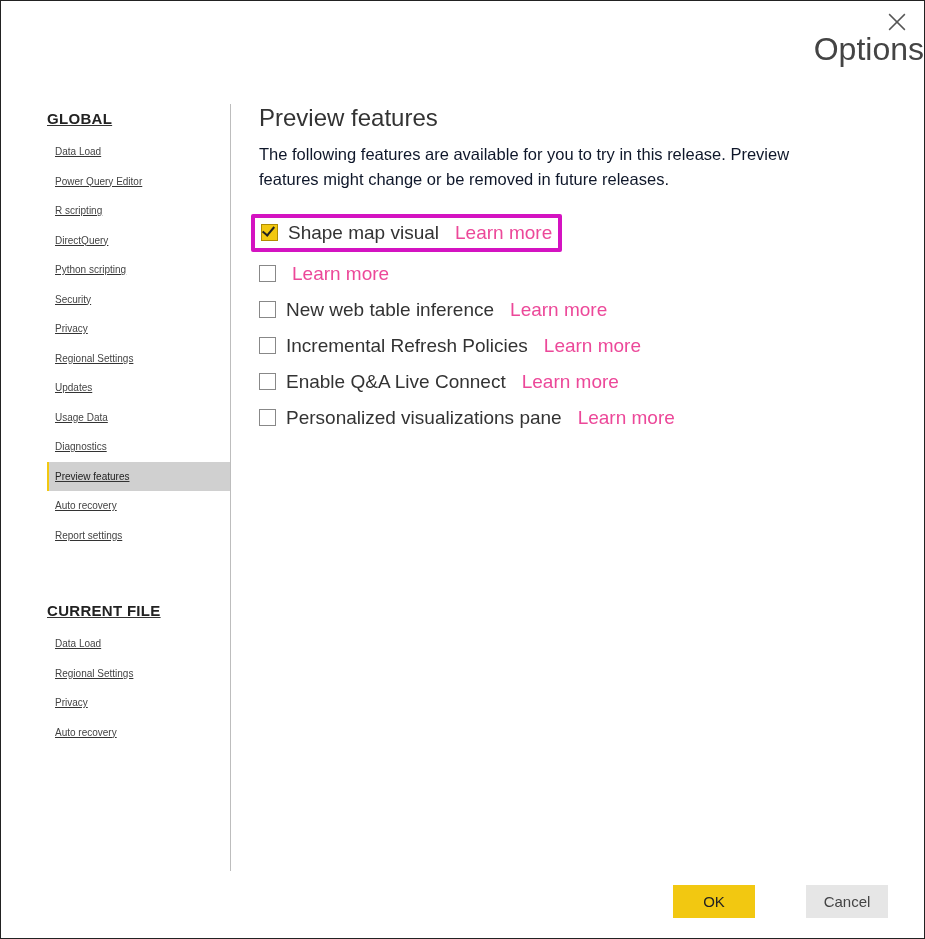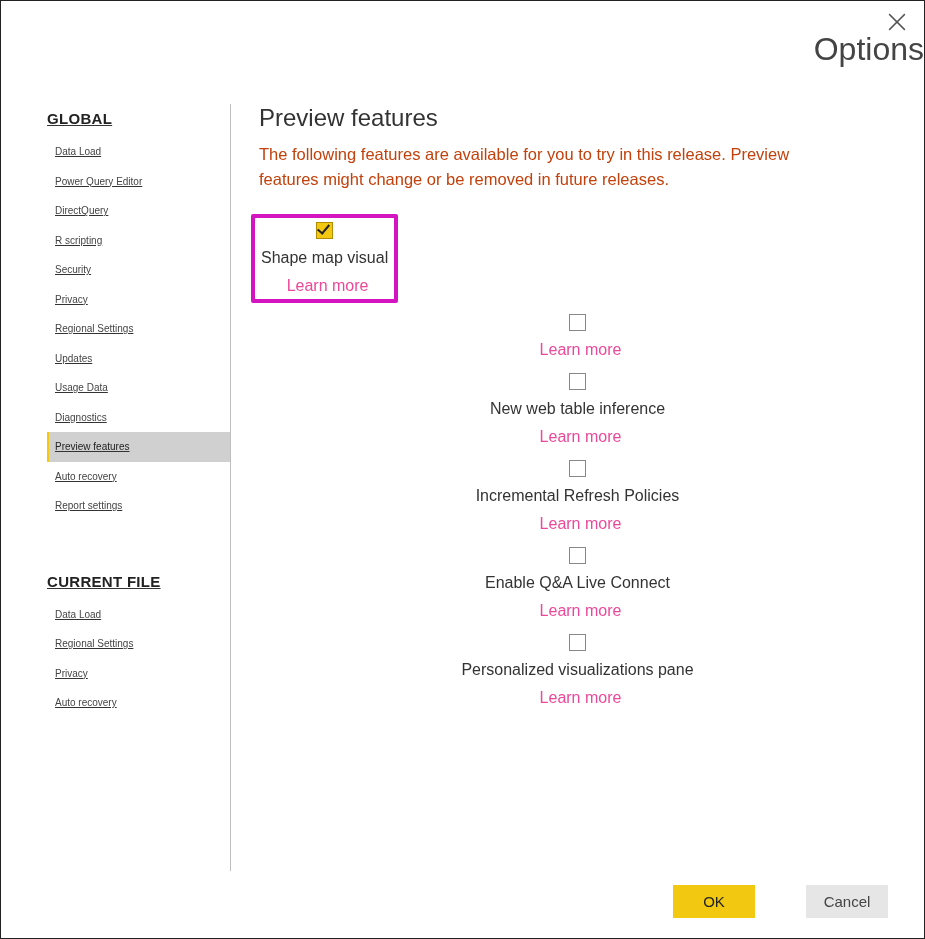--- a/index.html
+++ b/index.html
@@ -77,33 +77,32 @@
     padding: 0 28px 0 28px;
   }
   .main-heading {
     font-size: 24px;
     font-weight: 400;
     color: #333;
     margin: 0 0 10px 0;
   }
   .main-desc {
     font-size: 16.5px;
-    color: #c2410c;
+    color: #0f172a;
     line-height: 1.5;
     margin-bottom: 22px;
     max-width: 580px;
   }
   .feature-list { }
   .feature-row {
     display: flex;
     align-items: center;
     gap: 10px;
     padding: 7px 0;
-    font-size: 16px;
-    flex-direction: column;
+    font-size: 19px;
   }
   .feature-row.highlighted {
     border: 4px solid #d413c1;
     border-radius: 2px;
     padding: 4px 6px;
     margin-left: -8px;
     margin-bottom: 4px;
     display: inline-flex;
   }
   .chk {
@@ -173,22 +172,23 @@
 
   <div class="title">Options</div>
 
   <div class="content">
 
     <div class="sidebar">
 
       <div class="section-header">GLOBAL</div>
       <div class="nav-item">Data Load</div>
       <div class="nav-item">Power Query Editor</div>
+      <div class="nav-item">R scripting</div>
       <div class="nav-item">DirectQuery</div>
-      <div class="nav-item">R scripting</div>
+      <div class="nav-item">Python scripting</div>
       <div class="nav-item">Security</div>
       <div class="nav-item">Privacy</div>
       <div class="nav-item">Regional Settings</div>
       <div class="nav-item">Updates</div>
       <div class="nav-item">Usage Data</div>
       <div class="nav-item">Diagnostics</div>
       <div class="nav-item selected">Preview features</div>
       <div class="nav-item">Auto recovery</div>
       <div class="nav-item">Report settings</div>
 

